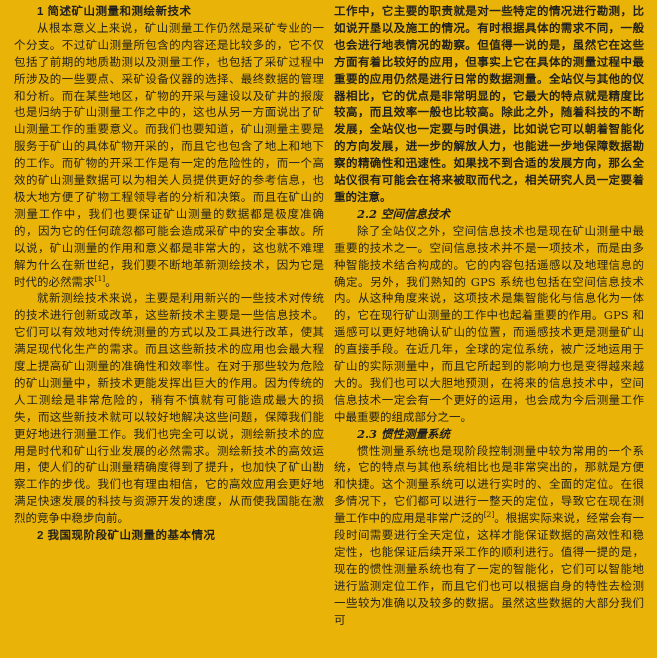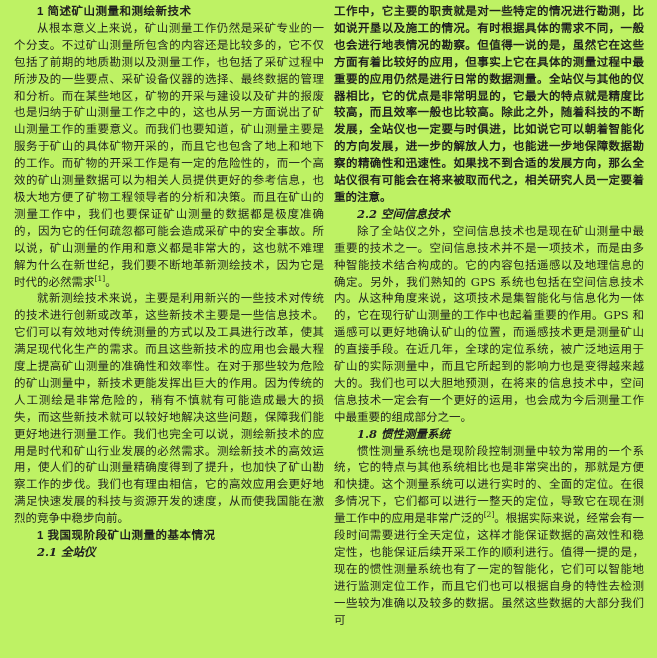--- a/index.html
+++ b/index.html
@@ -10,21 +10,21 @@
     height: 658px;
     overflow: hidden;
   }
   .page {
     box-sizing: border-box;
     width: 657px;
     height: 658px;
     padding: 3px 13px 0 14px;
     display: flex;
     gap: 10px;
-    background: #bef264;
+    background: #eab308;
   }
   .col {
     width: 310px;
     flex: 0 0 310px;
     font-family: "DejaVu Serif", "Liberation Serif", serif;
     font-size: 11.5px;
     line-height: 16.9px;
     color: #1f1f1f;
     text-align: justify;
   }
@@ -54,23 +54,22 @@
   }
 </style>
 </head>
 <body>
 
 <div class="page">
   <div class="col">
       <h2 class="sec-heading">1 简述矿山测量和测绘新技术</h2>
       <p class="para">从根本意义上来说，矿山测量工作仍然是采矿专业的一个分支。不过矿山测量所包含的内容还是比较多的，它不仅包括了前期的地质勘测以及测量工作，也包括了采矿过程中所涉及的一些要点、采矿设备仪器的选择、最终数据的管理和分析。而在某些地区，矿物的开采与建设以及矿井的报废也是归纳于矿山测量工作之中的，这也从另一方面说出了矿山测量工作的重要意义。而我们也要知道，矿山测量主要是服务于矿山的具体矿物开采的，而且它也包含了地上和地下的工作。而矿物的开采工作是有一定的危险性的，而一个高效的矿山测量数据可以为相关人员提供更好的参考信息，也极大地方便了矿物工程领导者的分析和决策。而且在矿山的测量工作中，我们也要保证矿山测量的数据都是极度准确的，因为它的任何疏忽都可能会造成采矿中的安全事故。所以说，矿山测量的作用和意义都是非常大的，这也就不难理解为什么在新世纪，我们要不断地革新测绘技术，因为它是时代的必然需求<sup class="cite">[1]</sup>。</p>
       <p class="para">就新测绘技术来说，主要是利用新兴的一些技术对传统的技术进行创新或改革，这些新技术主要是一些信息技术。它们可以有效地对传统测量的方式以及工具进行改革，使其满足现代化生产的需求。而且这些新技术的应用也会最大程度上提高矿山测量的准确性和效率性。在对于那些较为危险的矿山测量中，新技术更能发挥出巨大的作用。因为传统的人工测绘是非常危险的，稍有不慎就有可能造成最大的损失，而这些新技术就可以较好地解决这些问题，保障我们能更好地进行测量工作。我们也完全可以说，测绘新技术的应用是时代和矿山行业发展的必然需求。测绘新技术的高效运用，使人们的矿山测量精确度得到了提升，也加快了矿山勘察工作的步伐。我们也有理由相信，它的高效应用会更好地满足快速发展的科技与资源开发的速度，从而使我国能在激烈的竞争中稳步向前。</p>
-      <h2 class="sec-heading">1 我国现阶段矿山测量的基本情况</h2>
-      <h3 class="sub-heading">2.1 全站仪</h3>
+      <h2 class="sec-heading">2 我国现阶段矿山测量的基本情况</h2>
     </div>
   <div class="col">
       <p class="para cont">工作中，它主要的职责就是对一些特定的情况进行勘测，比如说开垦以及施工的情况。有时根据具体的需求不同，一般也会进行地表情况的勘察。但值得一说的是，虽然它在这些方面有着比较好的应用，但事实上它在具体的测量过程中最重要的应用仍然是进行日常的数据测量。全站仪与其他的仪器相比，它的优点是非常明显的，它最大的特点就是精度比较高，而且效率一般也比较高。除此之外，随着科技的不断发展，全站仪也一定要与时俱进，比如说它可以朝着智能化的方向发展，进一步的解放人力，也能进一步地保障数据勘察的精确性和迅速性。如果找不到合适的发展方向，那么全站仪很有可能会在将来被取而代之，相关研究人员一定要着重的注意。</p>
       <h3 class="sub-heading">2.2 空间信息技术</h3>
       <p class="para">除了全站仪之外，空间信息技术也是现在矿山测量中最重要的技术之一。空间信息技术并不是一项技术，而是由多种智能技术结合构成的。它的内容包括遥感以及地理信息的确定。另外，我们熟知的 GPS 系统也包括在空间信息技术内。从这种角度来说，这项技术是集智能化与信息化为一体的，它在现行矿山测量的工作中也起着重要的作用。GPS 和遥感可以更好地确认矿山的位置，而遥感技术更是测量矿山的直接手段。在近几年，全球的定位系统，被广泛地运用于矿山的实际测量中，而且它所起到的影响力也是变得越来越大的。我们也可以大胆地预测，在将来的信息技术中，空间信息技术一定会有一个更好的运用，也会成为今后测量工作中最重要的组成部分之一。</p>
-      <h3 class="sub-heading">1.8 惯性测量系统</h3>
+      <h3 class="sub-heading">2.3 惯性测量系统</h3>
       <p class="para">惯性测量系统也是现阶段控制测量中较为常用的一个系统，它的特点与其他系统相比也是非常突出的，那就是方便和快捷。这个测量系统可以进行实时的、全面的定位。在很多情况下，它们都可以进行一整天的定位，导致它在现在测量工作中的应用是非常广泛的<sup class="cite">[2]</sup>。根据实际来说，经常会有一段时间需要进行全天定位，这样才能保证数据的高效性和稳定性，也能保证后续开采工作的顺利进行。值得一提的是，现在的惯性测量系统也有了一定的智能化，它们可以智能地进行监测定位工作，而且它们也可以根据自身的特性去检测一些较为准确以及较多的数据。虽然这些数据的大部分我们可</p>
     </div>
 </div>
 
 </body></html>

